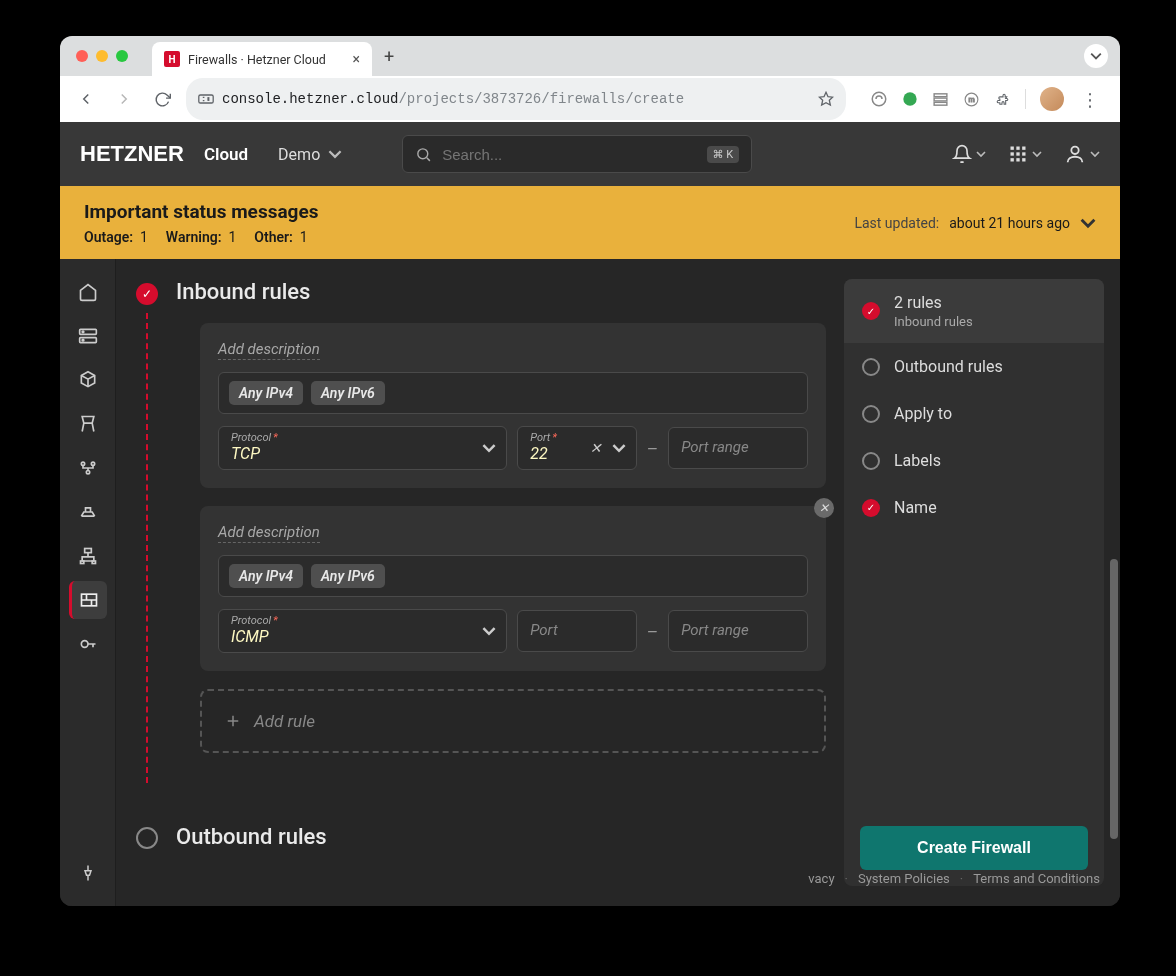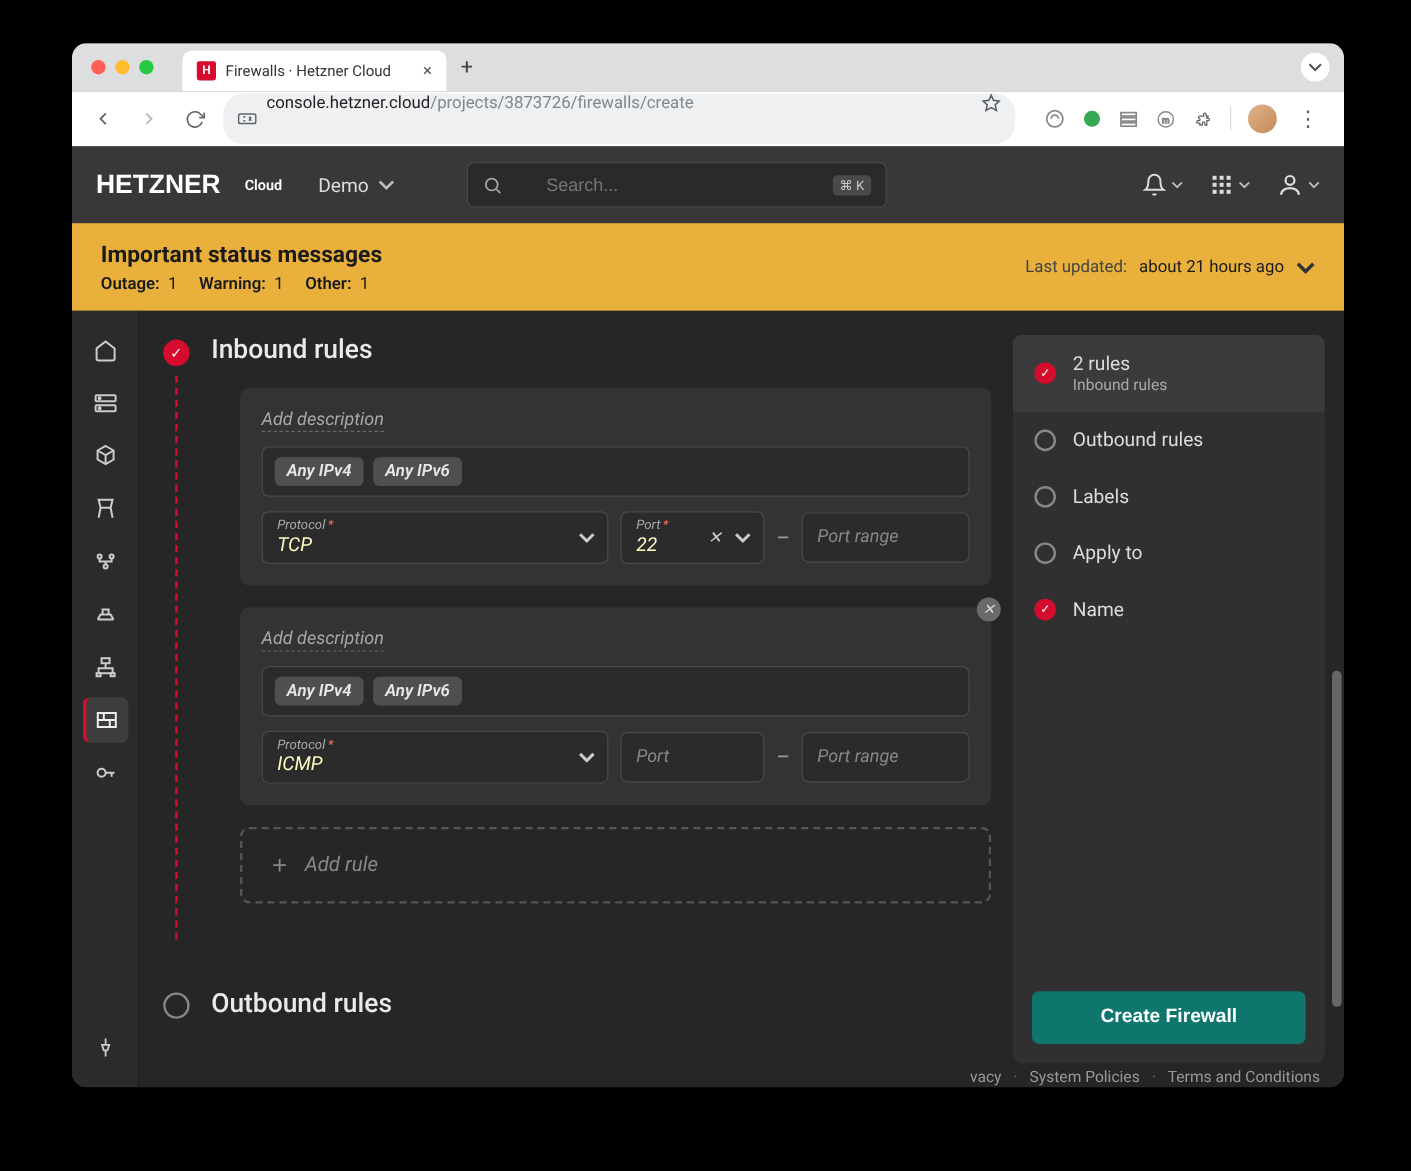--- a/index.html
+++ b/index.html
@@ -16,36 +16,36 @@
   .favicon { width: 16px; height: 16px; background: #d50c2d; color:#fff; display:flex; align-items:center; justify-content:center; font-size:10px; font-weight:bold; border-radius:2px;}
   .tab-title { font-size: 12.5px; color: #333; white-space: nowrap; }
   .tab-close { margin-left: auto; color:#555; font-size: 14px; cursor:pointer;}
   .newtab { color:#444; font-size:18px; margin-left:12px; cursor:pointer;}
   .tabbar-menu { position:absolute; right:12px; width:24px; height:24px; background:#fff; border-radius:12px; display:flex; align-items:center; justify-content:center; }
   .tabbar-menu svg { width:12px; height:12px; }
 
   .addrbar { height: 46px; background: #fff; display: flex; align-items: center; padding: 0 12px; gap: 10px; }
   .nav-icon { width: 28px; height: 28px; display:flex; align-items:center; justify-content:center; color:#5f6368; border-radius:50%; cursor:pointer; }
   .nav-icon.disabled { color: #b8b8b8; }
-  .urlbox { flex: 0 0 auto; width: 660px; height: 42px; background: #eef0f1; border-radius: 17px; display:flex; padding: 0 12px; gap:8px; color:#5f6368; }
+  .urlbox { flex: 0 0 auto; width: 660px; height: 42px; background: #eef0f1; border-radius: 17px; display:flex; align-items:center; padding: 0 12px; gap:8px; color:#5f6368;font-family:Liberation Mono, monospace; }
   .site-badge { display:flex; align-items:center; gap:6px; font-size:13px; }
   .url { font-size: 14px; color: #202124; white-space: nowrap; overflow:hidden; }
   .url span.dim { color: #80868b; }
   .star { margin-left:auto; color:#5f6368; }
   .ext-icons { display:flex; gap:14px; margin-left: 14px; align-items:center; color:#5f6368;}
   .ext-icons .avatar-img { width:24px; height:24px; border-radius:50%; background: linear-gradient(135deg,#e0b38a,#c48a5a); }
   .vsep { width:1px; height:20px; background:#ddd; }
   .kebab { font-size:18px; color:#5f6368; cursor:pointer; width:24px; text-align:center;}
 
   .topbar { height: 64px; background: #383838; display:flex; align-items:center; padding: 0 20px; gap: 20px; color:#fff; }
   .logo { font-family: Arial, sans-serif; font-weight: 900; font-size: 22px; letter-spacing: 0px; }
-  .topbar .cloud { font-size: 12px; font-weight:600; }
+  .topbar .cloud { font-size: 17px; font-weight:600; }
   .project-switch { display:flex; align-items:center; gap:8px; font-size:16px; color:#ddd; margin-left:10px; cursor:pointer;}
   .searchbox { margin-left: 40px; flex: 0 0 350px; height: 38px; background: #2a2a2a; border:1px solid #4a4a4a; border-radius: 6px; display:flex; align-items:center; padding: 0 12px; gap: 10px; color:#aaa; }
-  .searchbox input { background: transparent; border:none; outline:none; color:#ddd; font-size:15px; flex:1;margin-left:26px;}
+  .searchbox input { background: transparent; border:none; outline:none; color:#ddd; font-size:15px; flex:1;}
   .kbd { background:#4a4a4a; color:#ccc; padding: 2px 6px; border-radius:4px; font-size:11px; display:flex; gap:2px; align-items:center;}
   .topbar-right { margin-left:auto; display:flex; gap:22px; align-items:center; color:#ddd;}
   .topbar-right .icobtn { display:flex; align-items:center; gap:4px; cursor:pointer;}
 
   .statusbar { background: #e9b13c; color: #1a1a1a; padding: 14px 24px; display:flex; align-items:center; justify-content:space-between; }
   .statusbar .left h2 { font-size: 19px; font-weight:700; margin-bottom: 6px; }
   .statusbar .counts { display:flex; gap: 18px; font-size: 14px; }
   .statusbar .counts span b { font-weight:600; }
   .statusbar .right { display:flex; align-items:center; gap:10px; font-size: 14px; }
   .statusbar .right .lbl { color:#444;}
@@ -96,21 +96,21 @@
   .rp-item.active { background:#3b3b3b; }
   .rp-item .rbullet { width:18px; height:18px; border-radius:50%; flex-shrink:0;}
   .rp-item .rbullet.check { background:#d50c2d; display:flex; align-items:center; justify-content:center; color:#fff; font-size:10px;}
   .rp-item .rbullet.hollow { border:2px solid #888; }
   .rp-item .txt .sub { display:block; font-size:13px; color:#aaa; margin-top:2px;}
   .rp-footer { margin-top:auto; padding: 16px;}
   .create-btn { background:#0f766e; color:#fff; border:none; font-size:16px; font-weight:600; width:100%; padding: 13px; border-radius:6px; cursor:pointer;}
 
   .scrollbar-indicator { position:absolute; right:2px; top: 300px; width:8px; height:280px; background:#666; border-radius:4px; }
 
-  .footer-links { position:absolute; bottom: 0; right: 20px; display:flex; gap:10px; font-size:13px; color:#888; align-items:flex-start;}
+  .footer-links { position:absolute; bottom: 20px; right: 20px; display:flex; gap:10px; font-size:13px; color:#888; align-items:flex-start;}
   .footer-links a { color:#999; text-decoration:none;}
   .footer-links .dot { color:#666;}
 
   svg { display:block; }
 </style>
 </head>
 <body>
 
 <div class="window">
 
@@ -432,25 +432,25 @@
             <span>2 rules</span>
             <span class="sub">Inbound rules</span>
           </div>
         </div>
         <div class="rp-item">
           <div class="rbullet hollow"></div>
           <span>Outbound rules</span>
         </div>
         <div class="rp-item">
           <div class="rbullet hollow"></div>
-          <span>Labels</span>
+          <span>Apply to</span>
         </div>
         <div class="rp-item">
           <div class="rbullet hollow"></div>
-          <span>Apply to</span>
+          <span>Labels</span>
         </div>
         <div class="rp-item">
           <div class="rbullet check">✓</div>
           <span>Name</span>
         </div>
         <div class="rp-footer">
           <button class="create-btn">Create Firewall</button>
         </div>
       </div>
 

